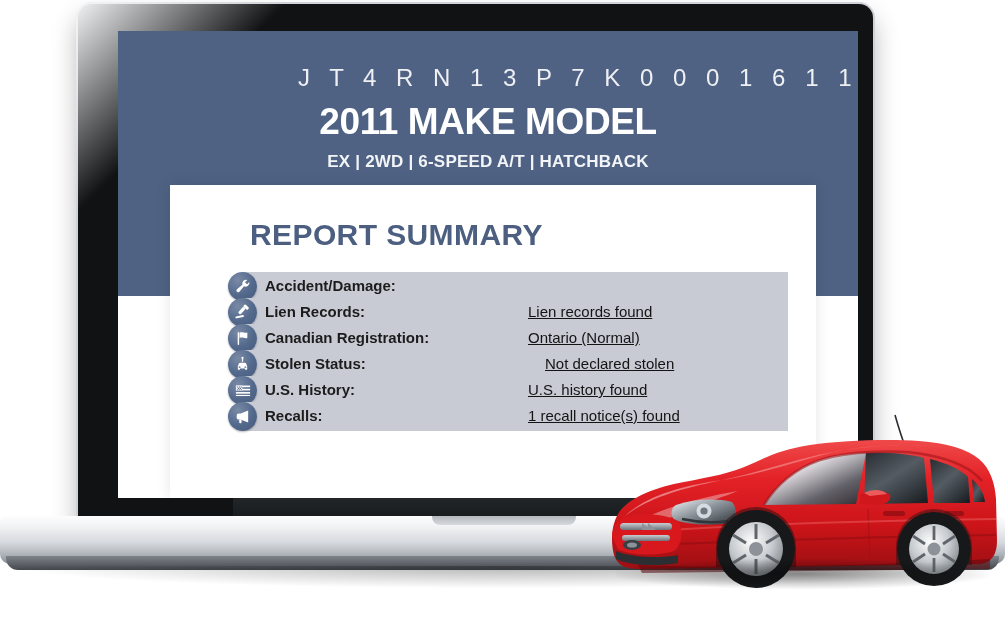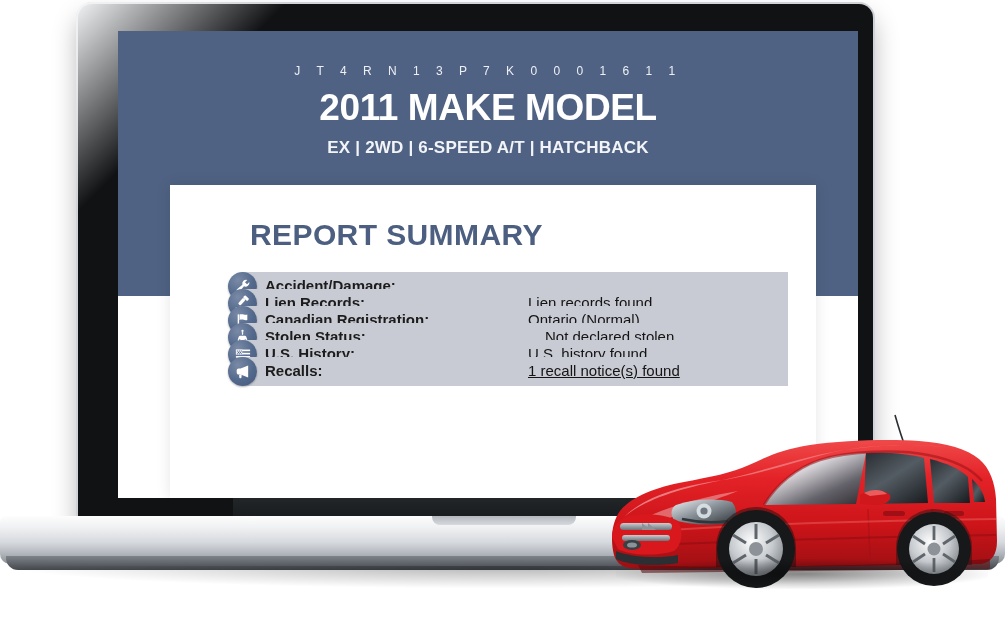--- a/index.html
+++ b/index.html
@@ -60,23 +60,24 @@
   .hero{
     position:absolute;left:0;top:0;width:740px;height:265px;
     background:#4f6283;
   }
   .hero-inner{
     position:absolute;left:0;top:0;width:740px;
     text-align:center;color:#ffffff;
   }
   .vin{
     margin-top:33px;
-    font-size:12px;font-weight:400;letter-spacing:6.5px;
+    font-size:24px;font-weight:400;letter-spacing:6.5px;
     color:#eef0f4;
     font-family:"Liberation Sans",sans-serif;
+    text-align:right;
   }
   .model{
     margin-top:9px;
     font-size:37px;font-weight:bold;letter-spacing:-0.4px;
     color:#ffffff;
   }
   .trim{
     margin-top:9px;
     font-size:17px;font-weight:700;letter-spacing:.2px;
     color:#f2f4f7;
@@ -88,21 +89,21 @@
     background:#ffffff;
     box-shadow:0 0 14px rgba(0,0,0,.10);
   }
   .card-title{
     position:absolute;left:68px;top:33px;
     font-size:30px;font-weight:bold;color:#4c5f80;letter-spacing:.4px;margin-left:12px;
   }
 
   .rows{position:absolute;left:58px;top:87px;width:560px;}
   .row{
-    position:relative;height:17px;
+    position:relative;height:17px;margin-bottom:9px;
   }
   .row-bar{
     position:absolute;left:14px;top:0;height:29px;
     background:#c8cbd4;
   }
   .row-icon{
     position:absolute;left:0;top:0;width:29px;height:29px;border-radius:50%;
     background:radial-gradient(circle at 34% 28%,#7a8aa6 0%,#546a8d 52%,#44587a 100%);
     box-shadow:0 1px 2px rgba(0,0,0,.28);
     display:flex;align-items:center;justify-content:center;

